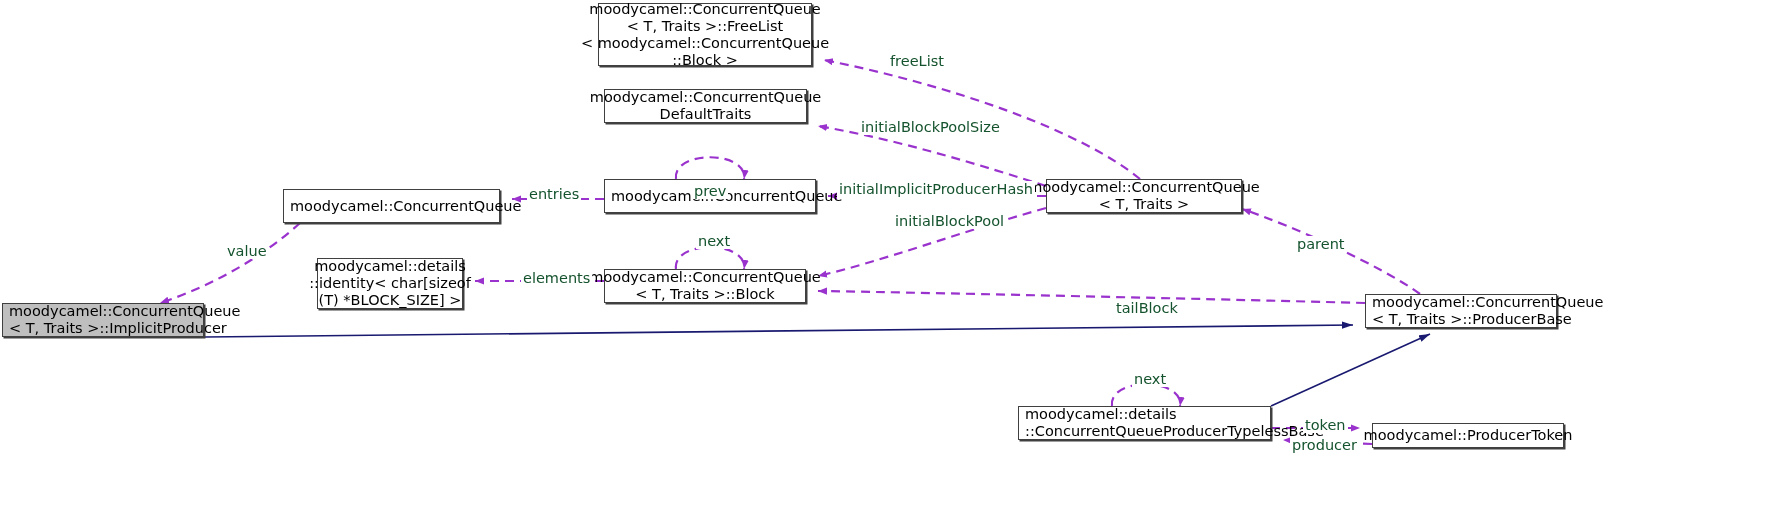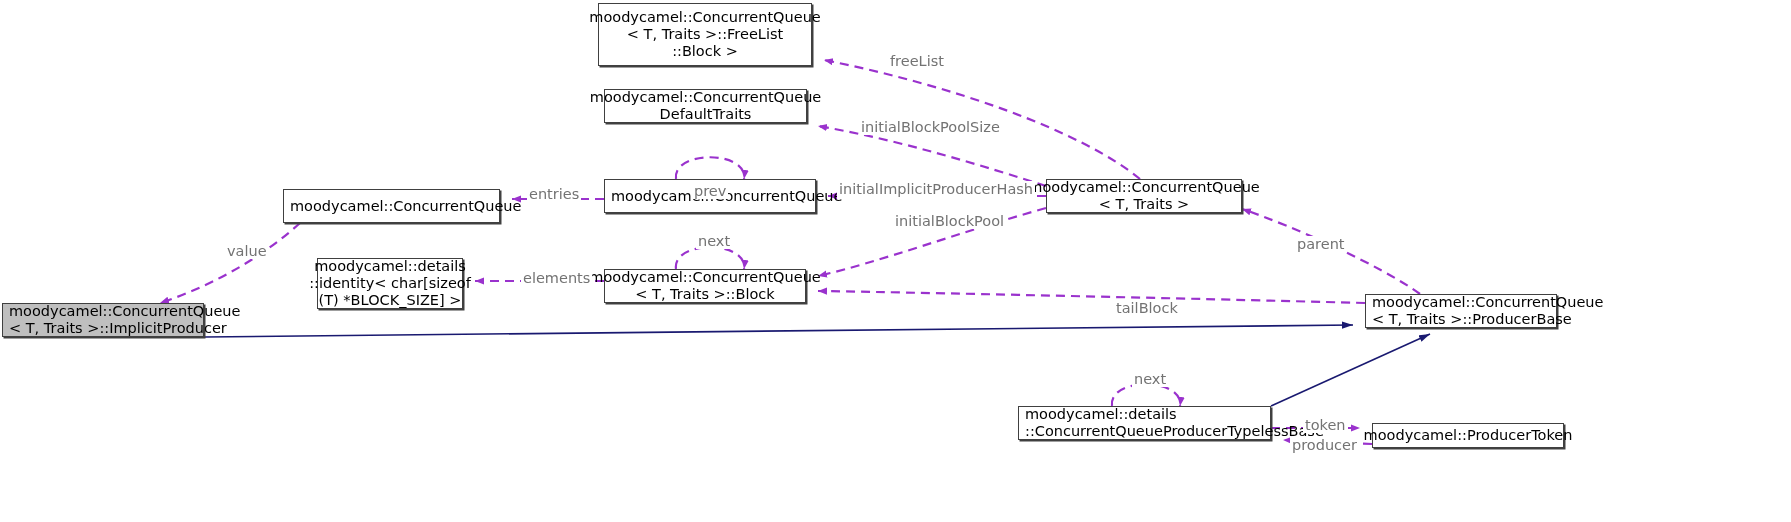--- a/index.html
+++ b/index.html
@@ -48,21 +48,21 @@
     display: block;
   }
   .node.left-align {
     text-align: left;
     align-items: flex-start;
   }
   .edge-label {
     position: absolute;
     font-size: 14.5px;
     line-height: 16px;
-    color: #737373;
+    color: #14532d;
     background: #ffffff;
     white-space: nowrap;
     padding: 0 2px;
   }
 </style>
 </head>
 <body>
 
 <div id="diagram-root">
 
@@ -106,21 +106,21 @@
     <path d="M1271,428 L1360,428" stroke="#9a32cd" stroke-width="2.2" fill="none" stroke-dasharray="9,6" marker-end="url(#arrow-assoc)"></path>
 
     <path d="M1372,444 L1283,440" stroke="#9a32cd" stroke-width="2.2" fill="none" stroke-dasharray="9,6" marker-end="url(#arrow-assoc)"></path>
 
     <path d="M204,337 L1353,325" stroke="#191970" stroke-width="1.6" fill="none" marker-end="url(#arrow-inherit)"></path>
 
     <path d="M1271,406 L1430,334" stroke="#191970" stroke-width="1.6" fill="none" marker-end="url(#arrow-inherit)"></path>
   </svg>
 
   <div id="node-layer">
-      <div class="node" style="left: 598px; top: 3px; width: 214px; height: 63px;"><span class="line">moodycamel::ConcurrentQueue</span><span class="line">&lt; T, Traits &gt;::FreeList</span><span class="line">::Block &gt;</span></div>
+      <div class="node" style="left: 598px; top: 3px; width: 214px; height: 63px;"><span class="line">moodycamel::ConcurrentQueue</span><span class="line">&lt; T, Traits &gt;::FreeList</span><span class="line">&lt; moodycamel::ConcurrentQueue</span><span class="line">::Block &gt;</span></div>
       <div class="node" style="left: 604px; top: 89px; width: 203px; height: 34px;"><span class="line">moodycamel::ConcurrentQueue</span><span class="line">DefaultTraits</span></div>
       <div class="node left-align" style="left: 283px; top: 189px; width: 217px; height: 34px;"><span class="line">moodycamel::ConcurrentQueue</span></div>
       <div class="node left-align" style="left: 604px; top: 179px; width: 212px; height: 34px;"><span class="line">moodycamel::ConcurrentQueue</span></div>
       <div class="node" style="left: 1046px; top: 179px; width: 196px; height: 34px;"><span class="line">moodycamel::ConcurrentQueue</span><span class="line">&lt; T, Traits &gt;</span></div>
       <div class="node" style="left: 317px; top: 258px; width: 146px; height: 51px;"><span class="line">moodycamel::details</span><span class="line">::identity&lt; char[sizeof</span><span class="line">(T) *BLOCK_SIZE] &gt;</span></div>
       <div class="node" style="left: 604px; top: 269px; width: 202px; height: 34px;"><span class="line">moodycamel::ConcurrentQueue</span><span class="line">&lt; T, Traits &gt;::Block</span></div>
       <div class="node highlight left-align" style="left: 2px; top: 303px; width: 202px; height: 34px; background: rgb(191, 191, 191);"><span class="line">moodycamel::ConcurrentQueue</span><span class="line">&lt; T, Traits &gt;::ImplicitProducer</span></div>
       <div class="node left-align" style="left: 1365px; top: 294px; width: 192px; height: 34px;"><span class="line">moodycamel::ConcurrentQueue</span><span class="line">&lt; T, Traits &gt;::ProducerBase</span></div>
       <div class="node left-align" style="left: 1018px; top: 406px; width: 253px; height: 34px;"><span class="line">moodycamel::details</span><span class="line">::ConcurrentQueueProducerTypelessBase</span></div>
       <div class="node" style="left: 1372px; top: 423px; width: 192px; height: 25px;"><span class="line">moodycamel::ProducerToken</span></div>

